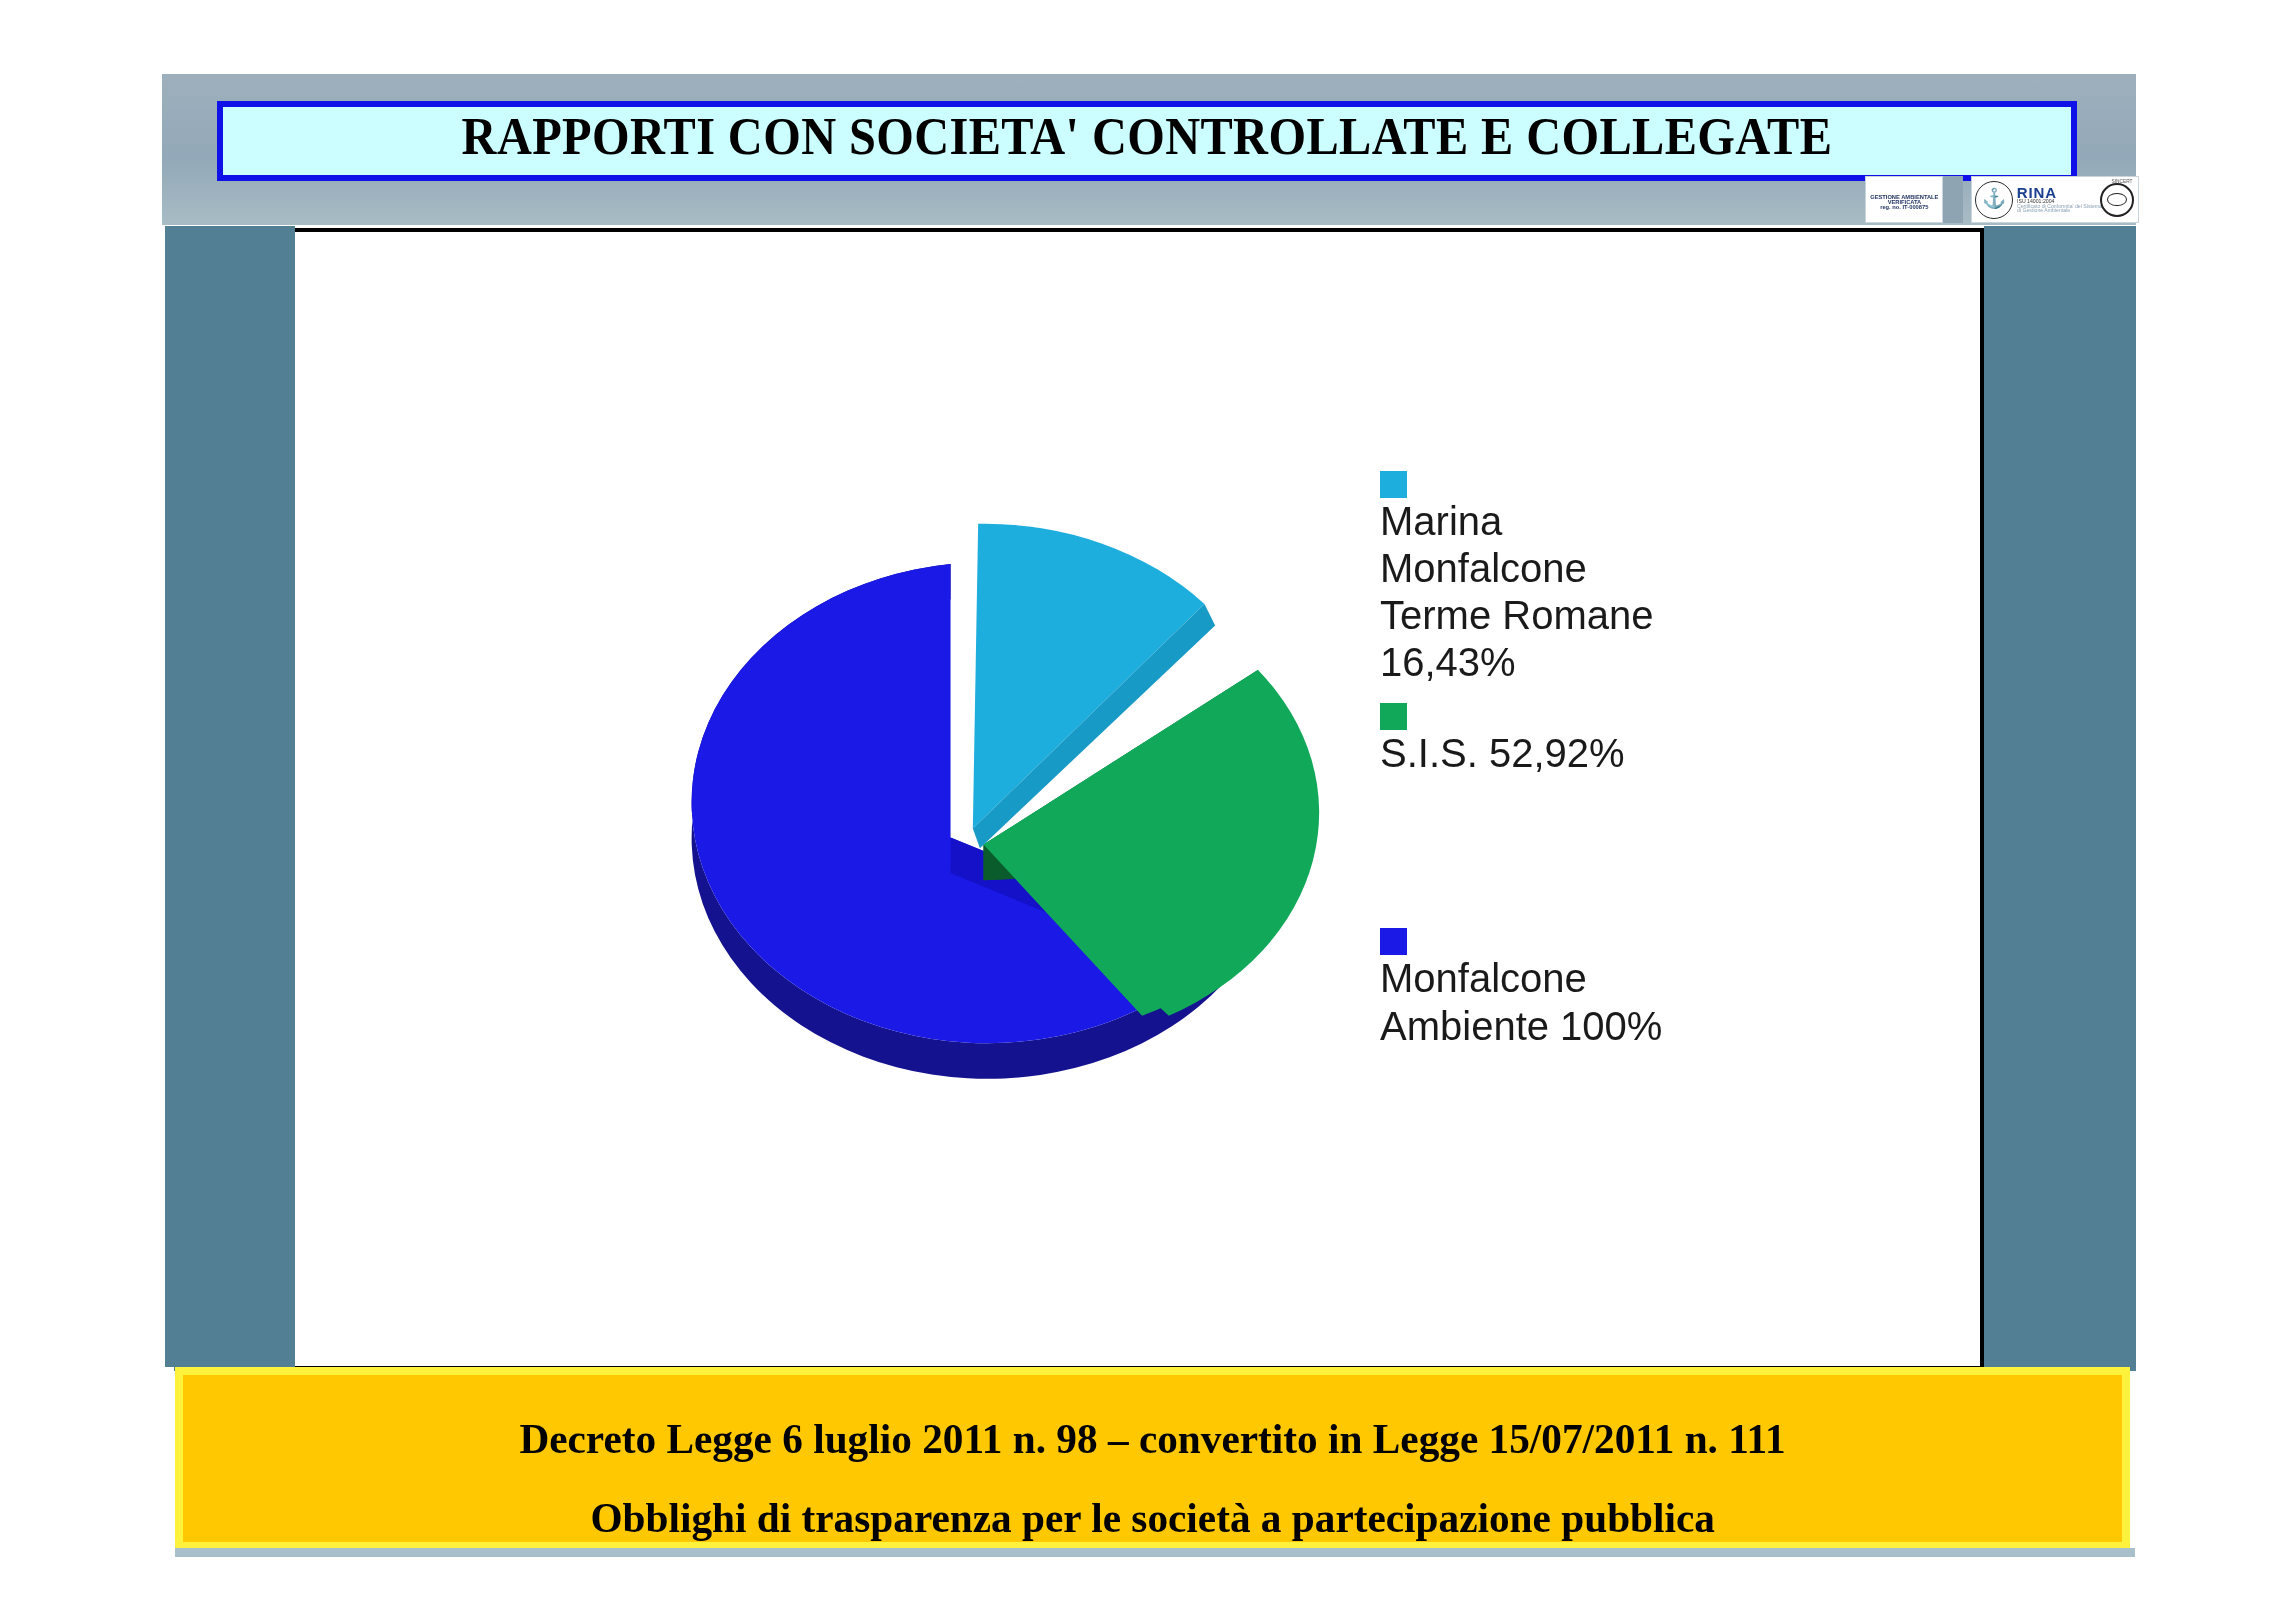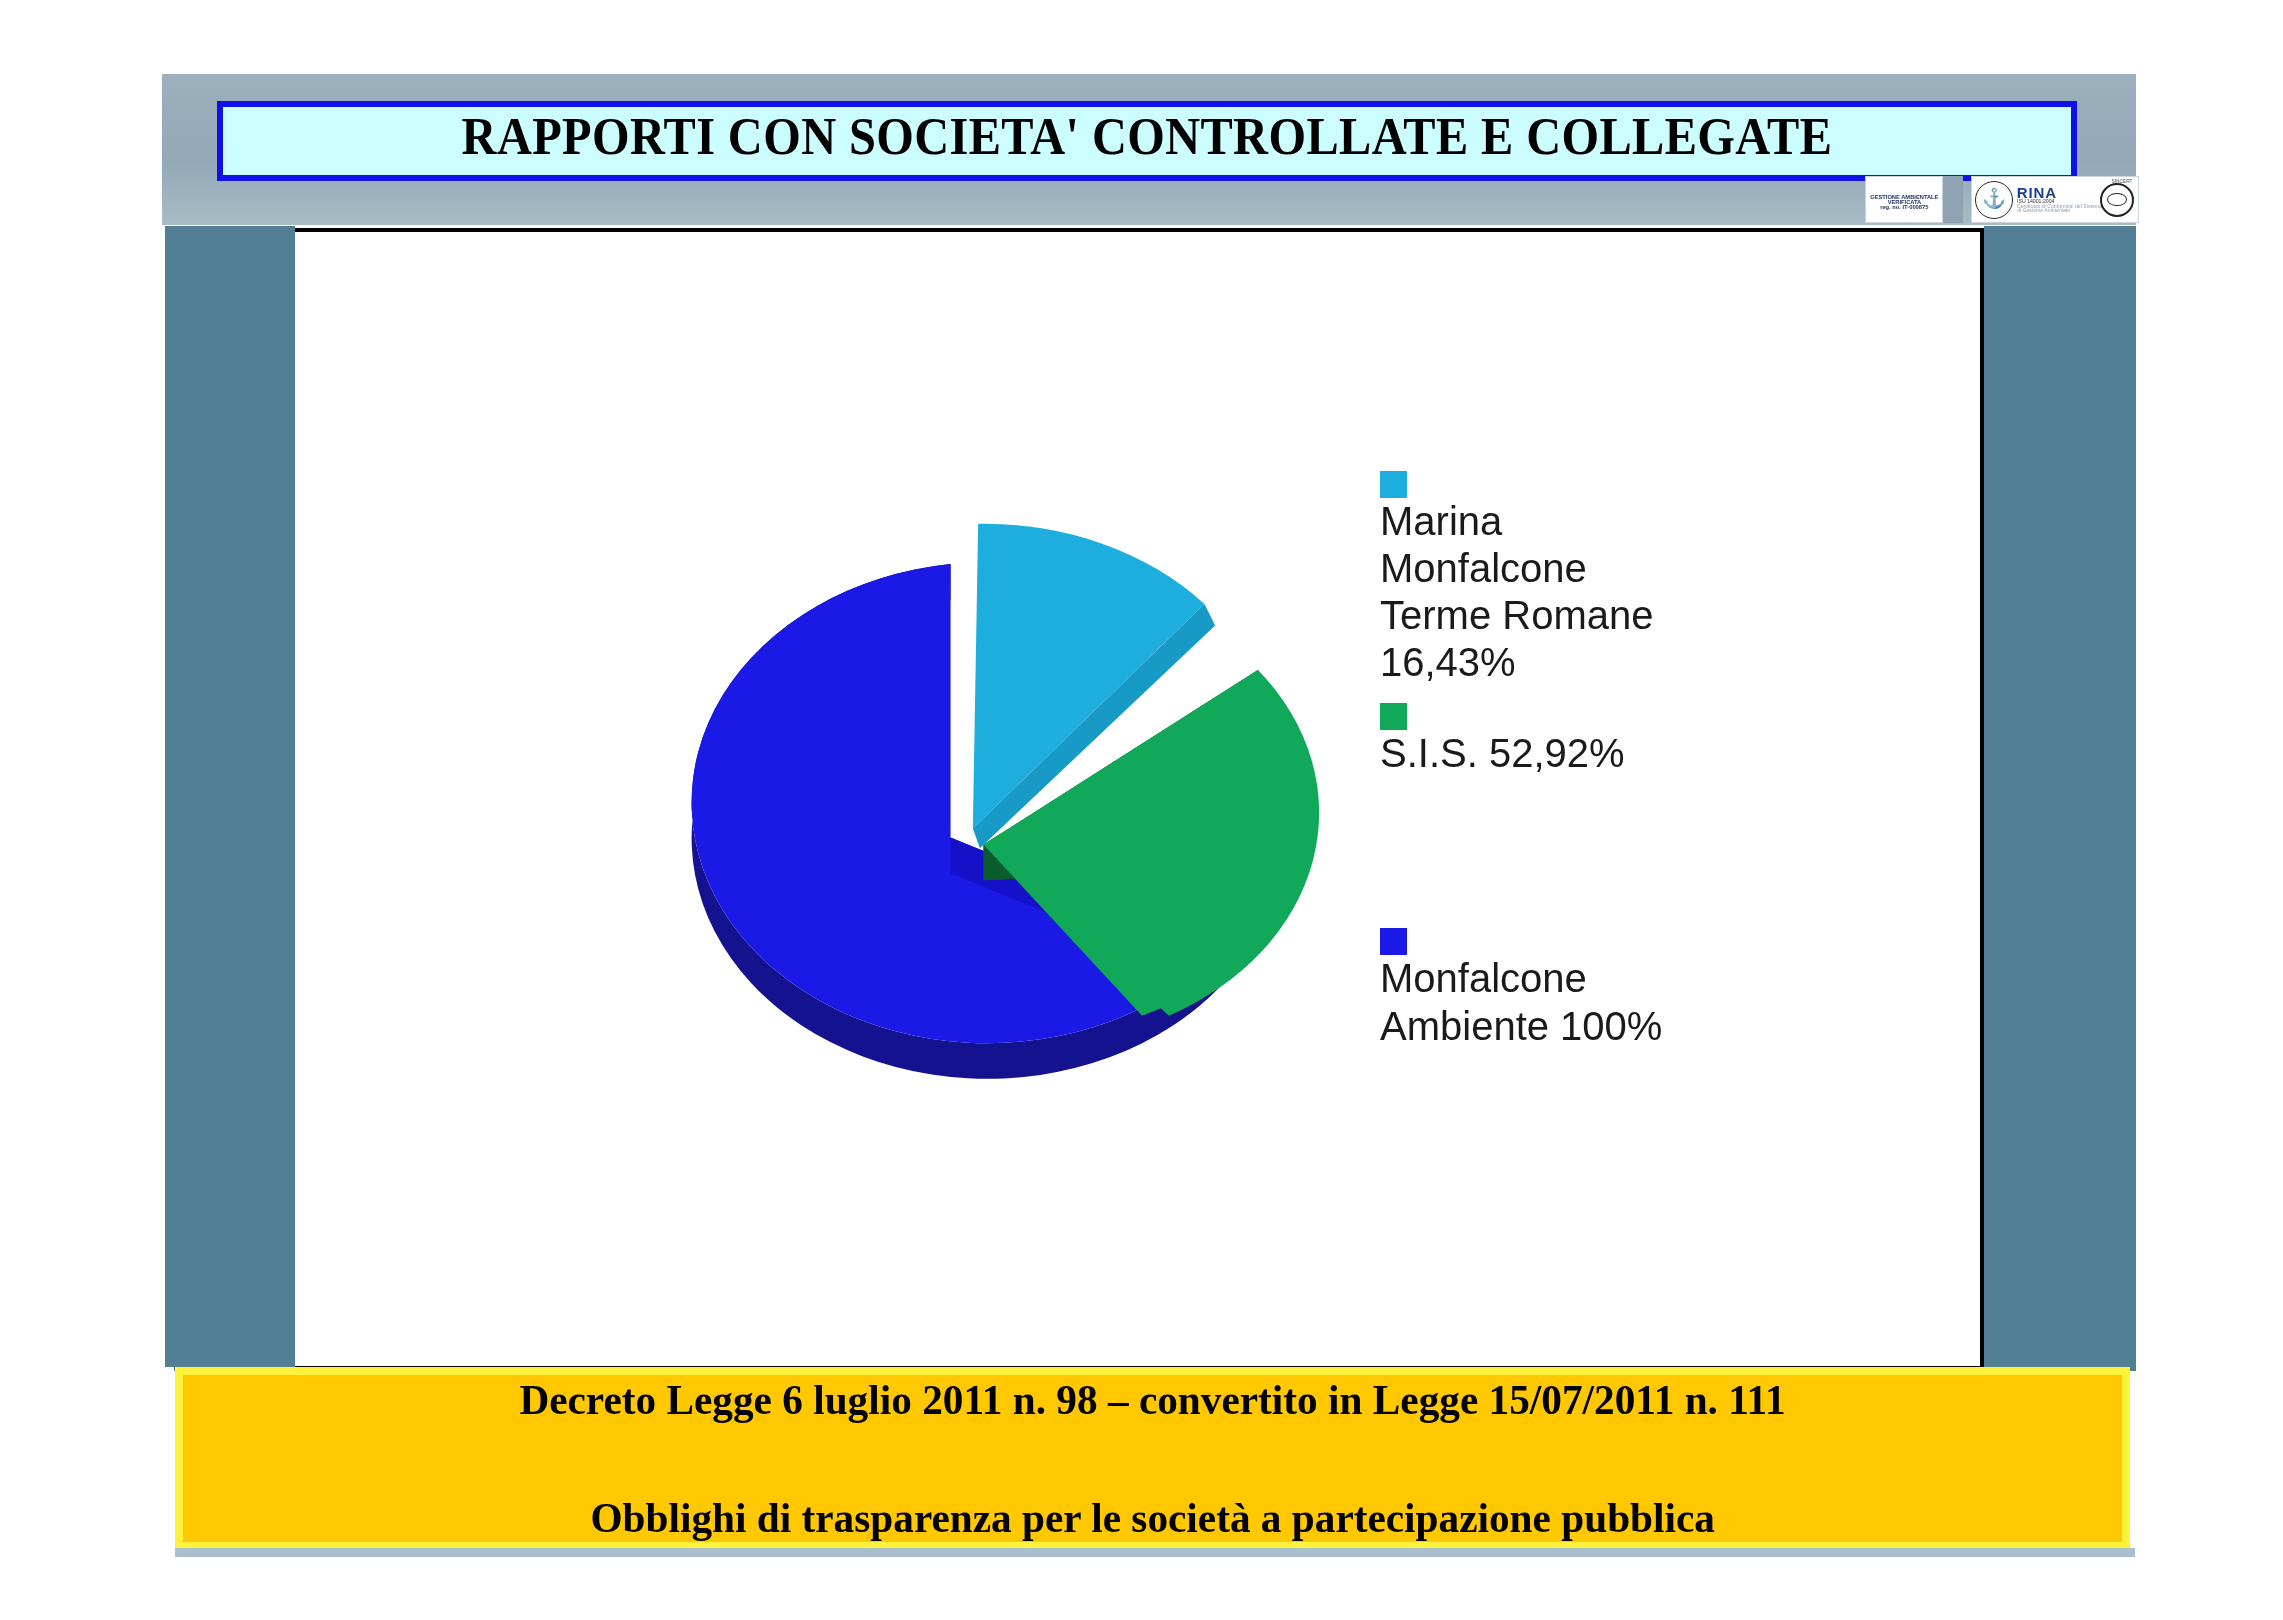--- a/index.html
+++ b/index.html
@@ -220,21 +220,21 @@
   .footer-banner {
     position: absolute;
     left: 175px; top: 1367px;
     width: 1955px; height: 183px;
     background: #ffc800;
     border: 8px solid #fff23c;
     box-sizing: border-box;
     display: flex;
     flex-direction: column;
     align-items: center;
-    justify-content: space-between;
+    justify-content: flex-end;
     gap: 30px;
   }
   .footer-line {
     font-family: "Liberation Serif", serif;
     font-weight: bold;
     font-size: 43px;
     color: #000000;
     white-space: nowrap;
     transform: scaleX(0.96);
   }

